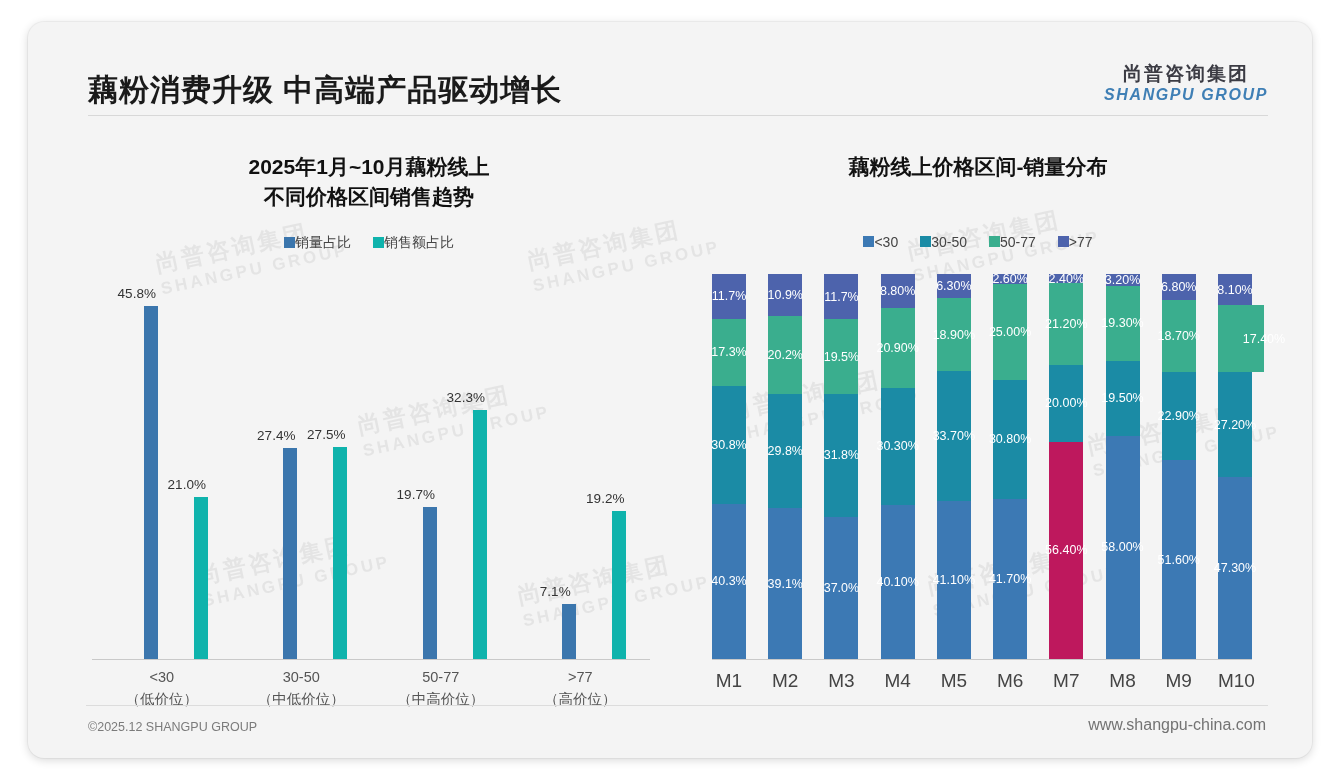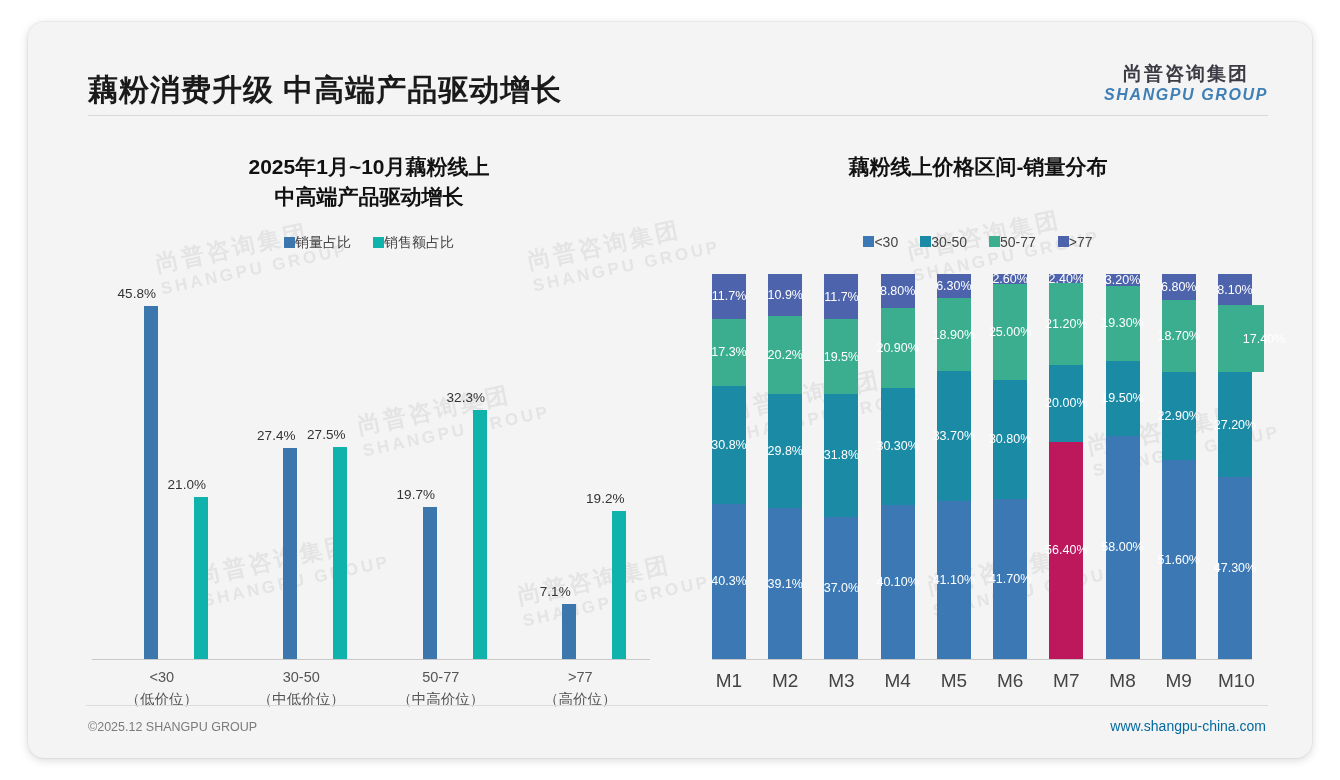--- a/index.html
+++ b/index.html
@@ -192,21 +192,21 @@
     height: 1px; background: #dcdcdc;
   }
   .footer-left {
     position: absolute;
     left: 60px; bottom: 24px;
     font-size: 12.5px; color: #7b7b7b;
   }
   .footer-right {
     position: absolute;
     right: 46px; bottom: 24px;
-    font-size: 14px; color: #0369a1;
+    font-size: 16px; color: #737373;
   }
 </style>
 </head>
 <body>
 
 <div class="slide">
 
   <div class="wm" style="left:128px; top:208px;">
     <div class="c">尚普咨询集团</div>
     <div class="e">SHANGPU GROUP</div>
@@ -249,21 +249,21 @@
     <div class="logo">
       <div class="logo-cn">尚普咨询集团</div>
       <div class="logo-en">SHANGPU GROUP</div>
     </div>
   </div>
   <div class="header-rule"></div>
 
   <div class="panel panel-left">
     <div class="chart-title">
       <div>2025年1月~10月藕粉线上</div>
-      <div>中高端产品驱动增长</div>
+      <div>不同价格区间销售趋势</div>
     </div>
 
     <div class="legend">
       <div class="legend-item">
         <span class="legend-swatch" style="background:#3b76ad"></span>
         <span class="legend-label">销量占比</span>
       </div>
       <div class="legend-item">
         <span class="legend-swatch" style="background:#0fb3ac"></span>
         <span class="legend-label">销售额占比</span>

